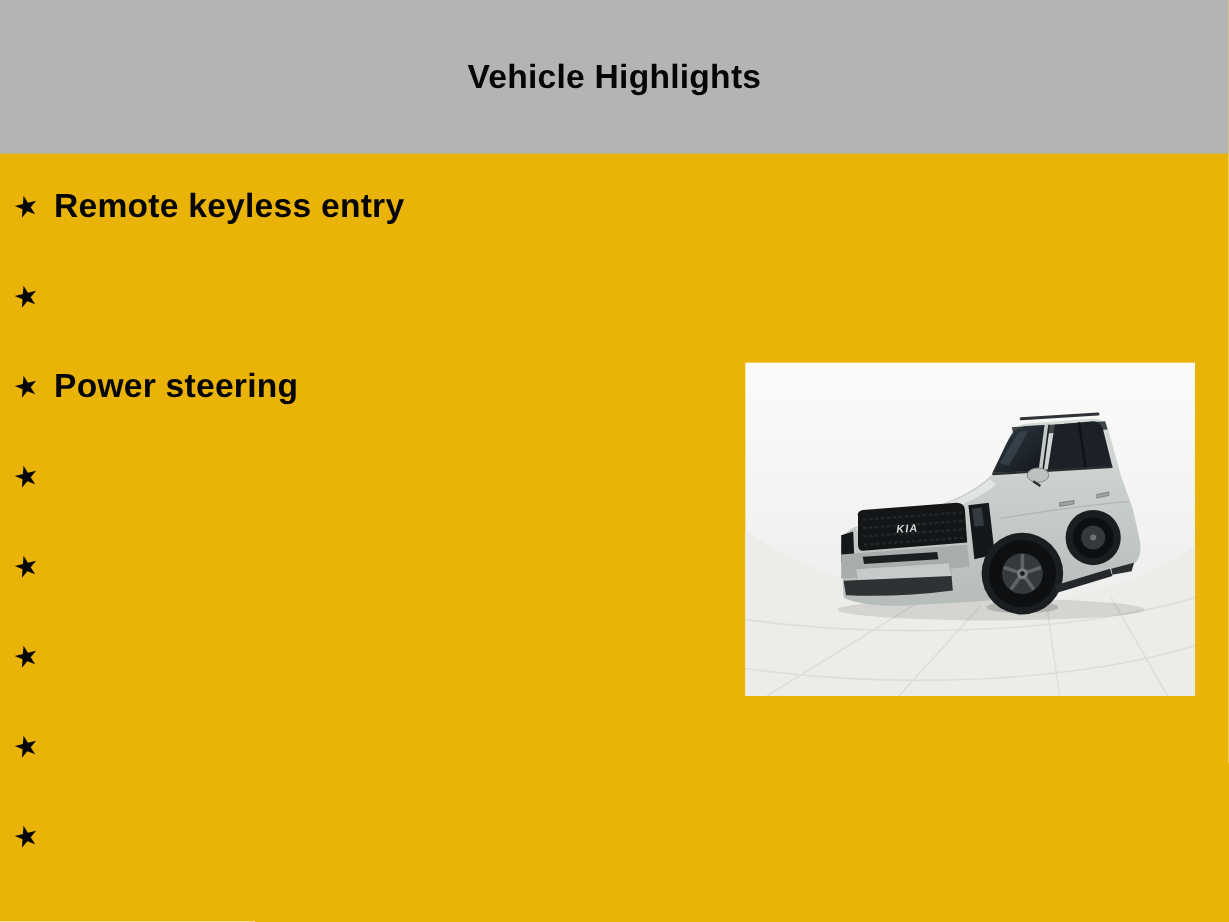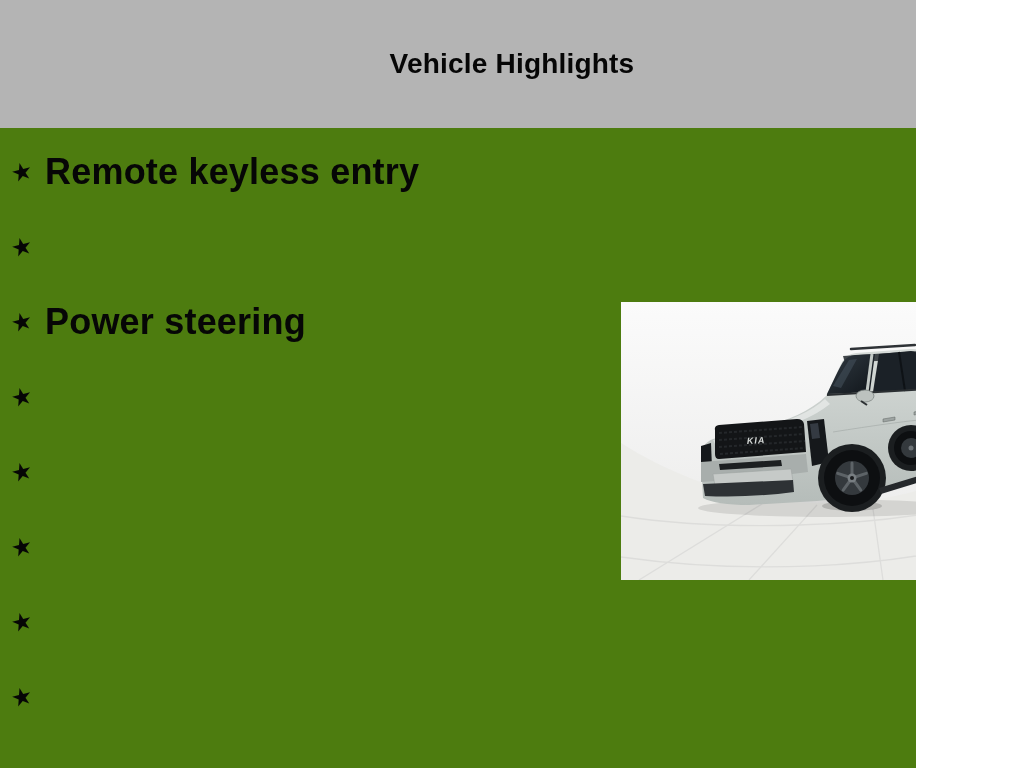--- a/index.html
+++ b/index.html
@@ -1,21 +1,21 @@
 <!DOCTYPE html>
 <html><head>
 <meta charset="utf-8">
 <style>
   * { margin: 0; padding: 0; box-sizing: border-box; }
   html, body { background: #ffffff; }
   .page {
     position: relative;
-    width: 916px;
+    width: 1024px;
     height: 768px;
-    background: #4d7c0f;
+    background: #eab308;
     overflow: hidden;
     font-family: "Liberation Sans", "DejaVu Sans", sans-serif;
   }
   .header {
     position: absolute;
     top: 0; left: 0;
     width: 1024px;
     height: 128px;
     background: #b4b4b4;
     display: flex;
@@ -46,21 +46,21 @@
     font-family: "DejaVu Sans", sans-serif;
     font-size: 24px;
     line-height: 35px;
     color: #060606;
     transform: rotate(-14deg);
     transform-origin: 50% 50%;
     text-align: left;
     padding-left: 3px;
   }
   .label {
-    font-size: 36px;
+    font-size: 28px;
     font-weight: bold;
     line-height: 35px;
     color: #060606;
     max-width: 520px;
     letter-spacing: 0.2px;
   }
   .car-figure {
     position: absolute;
     left: 621px;
     top: 302px;

